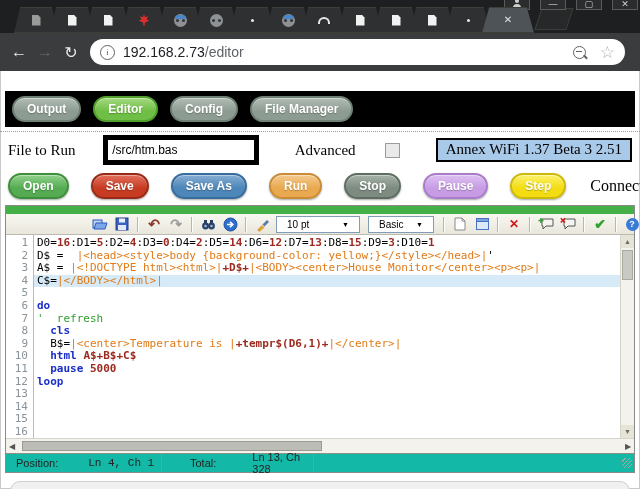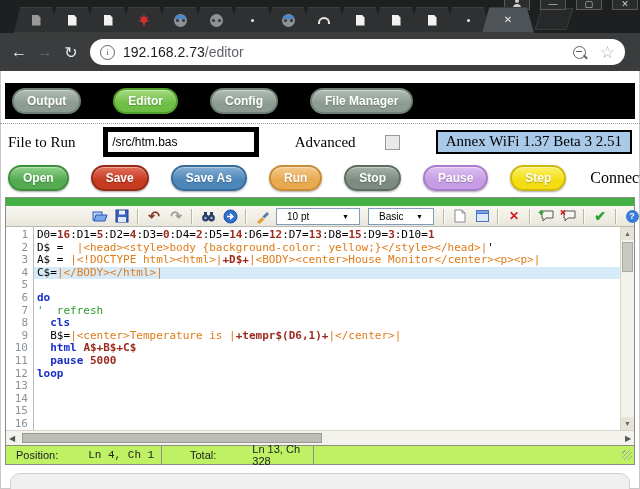--- a/index.html
+++ b/index.html
@@ -45,21 +45,21 @@
                font-family:"Liberation Serif",serif;}
   .urltext{font-size:14px;color:#202124;white-space:nowrap;flex:1;}
   .urltext .path{color:#5f6368;}
   .zoomout{position:relative;width:11px;height:11px;border:1.8px solid #5f6368;border-radius:50%;flex:none;margin-right:6px;}
   .zoomout:before{content:"";position:absolute;left:2px;top:4px;width:6px;height:1.6px;background:#5f6368;}
   .zoomout:after{content:"";position:absolute;left:9px;top:9px;width:5px;height:1.8px;background:#5f6368;transform:rotate(45deg);}
   .star{color:#aeb1b6;font-size:17px;line-height:17px;flex:none;}
   .menudots{color:#c0c0c0;font-size:14px;width:5px;overflow:hidden;}
 
   
-  .appnav{margin:12px 5px 0 5px;height:36px;background:#000;display:flex;align-items:center;gap:32px;padding:0 7px;}
+  .appnav{margin:20px 5px 0 5px;height:36px;background:#000;display:flex;align-items:center;gap:12px;padding:0 7px;}
   .pill{border-radius:15px;border:2px solid var(--bd);color:#fff;font-weight:bold;font-size:12px;
         padding:4px 13px;background:linear-gradient(var(--hi),var(--b) 60%,var(--b));
         text-shadow:0 1px 1px rgba(0,0,0,.25);box-shadow:0 1px 2px rgba(0,0,0,.35),inset 0 1px 0 rgba(255,255,255,.4);
         white-space:nowrap;}
   .p-navgray{--hi:#b2bdb4;--b:#8d9c92;--bd:#6f8075;}
   .p-navgreen{--hi:#a5da80;--b:#6fbe45;--bd:#52a02c;}
   .p-green{--hi:#90d18b;--b:#55ab52;--bd:#3d8f3b;}
   .p-red{--hi:#e2705c;--b:#c63b22;--bd:#972b18;}
   .p-blue{--hi:#86aed3;--b:#4d86b8;--bd:#376c9c;}
   .p-orange{--hi:#f3ca8f;--b:#e9a94f;--bd:#c98b35;}
@@ -114,21 +114,21 @@
 
   .vscroll{width:13px;border-left:1px solid #d7d5ca;background:#f3f2ed;display:flex;flex-direction:column;align-items:center;flex:none;}
   .sbtn{width:13px;height:13px;background:#e6e4d6;color:#6b6b5f;font-size:7px;display:flex;align-items:center;justify-content:center;flex:none;}
   .vthumb{width:11px;height:30px;background:#c9c9c4;border:1px solid #a9a99e;margin-top:2px;box-sizing:border-box;}
   .vspacer{flex:1;}
   .hscroll{height:14px;border-top:1px solid #d7d5ca;background:#f3f2ed;display:flex;align-items:center;}
   .harrow{width:12px;color:#555;font-size:8px;text-align:center;flex:none;}
   .hthumb{width:300px;height:10px;background:#bdbdb8;border:1px solid #9a9a90;margin-left:4px;box-sizing:border-box;}
   .hspacer{flex:1;}
 
-  .status{height:18px;background:#bef264;border-top:1px solid #8f8f83;display:flex;align-items:center;
+  .status{height:18px;background:#14b8a6;border-top:1px solid #8f8f83;display:flex;align-items:center;
           font-size:11px;color:#222;}
   .scell{height:100%;display:flex;align-items:center;box-sizing:border-box;border-right:1px solid #8f8f83;}
   .scell1{width:156px;padding-left:10px;}
   .scell1 .val{margin-left:30px;font-family:Liberation Mono, monospace;}
   .scell2{width:152px;padding-left:28px;}
   .scell2 .val{margin-left:36px;}
   .scell3{flex:1;border-right:0;justify-content:flex-end;padding-right:2px;}
   .grip{width:10px;height:10px;background:repeating-linear-gradient(135deg,transparent 0 2px,#a8a89c 2px 3px);}
 
   .outpanel{margin:8px 10px 0 10px;height:40px;border:1px solid #cfcfcf;border-radius:10px;background:#f0f0f0;}

